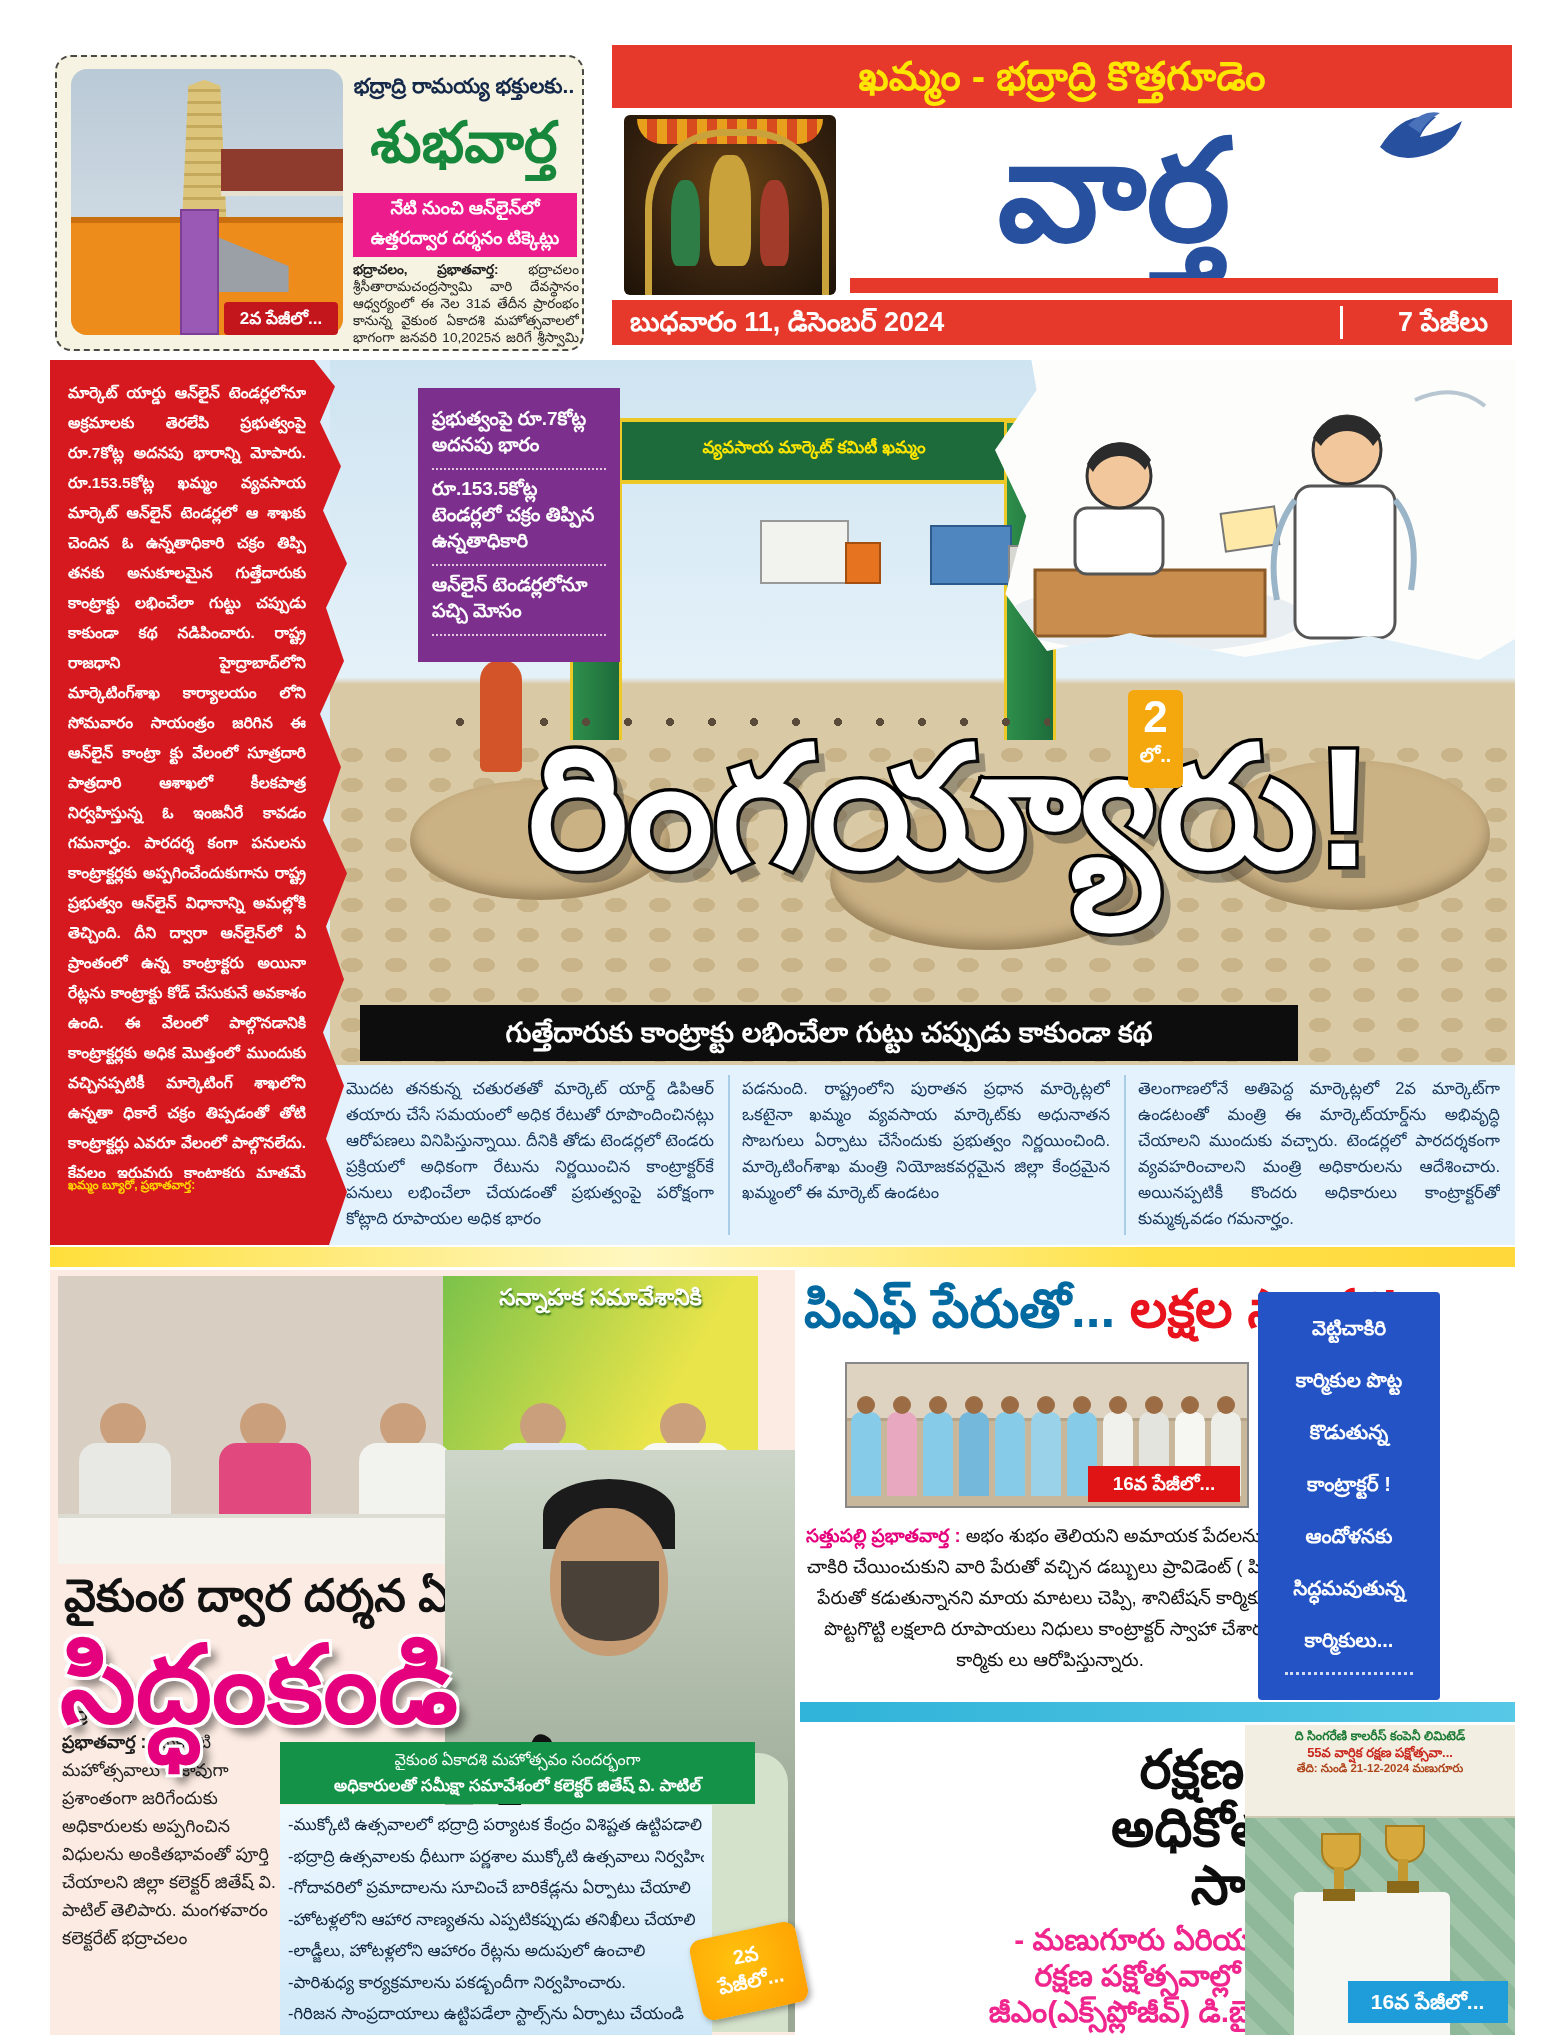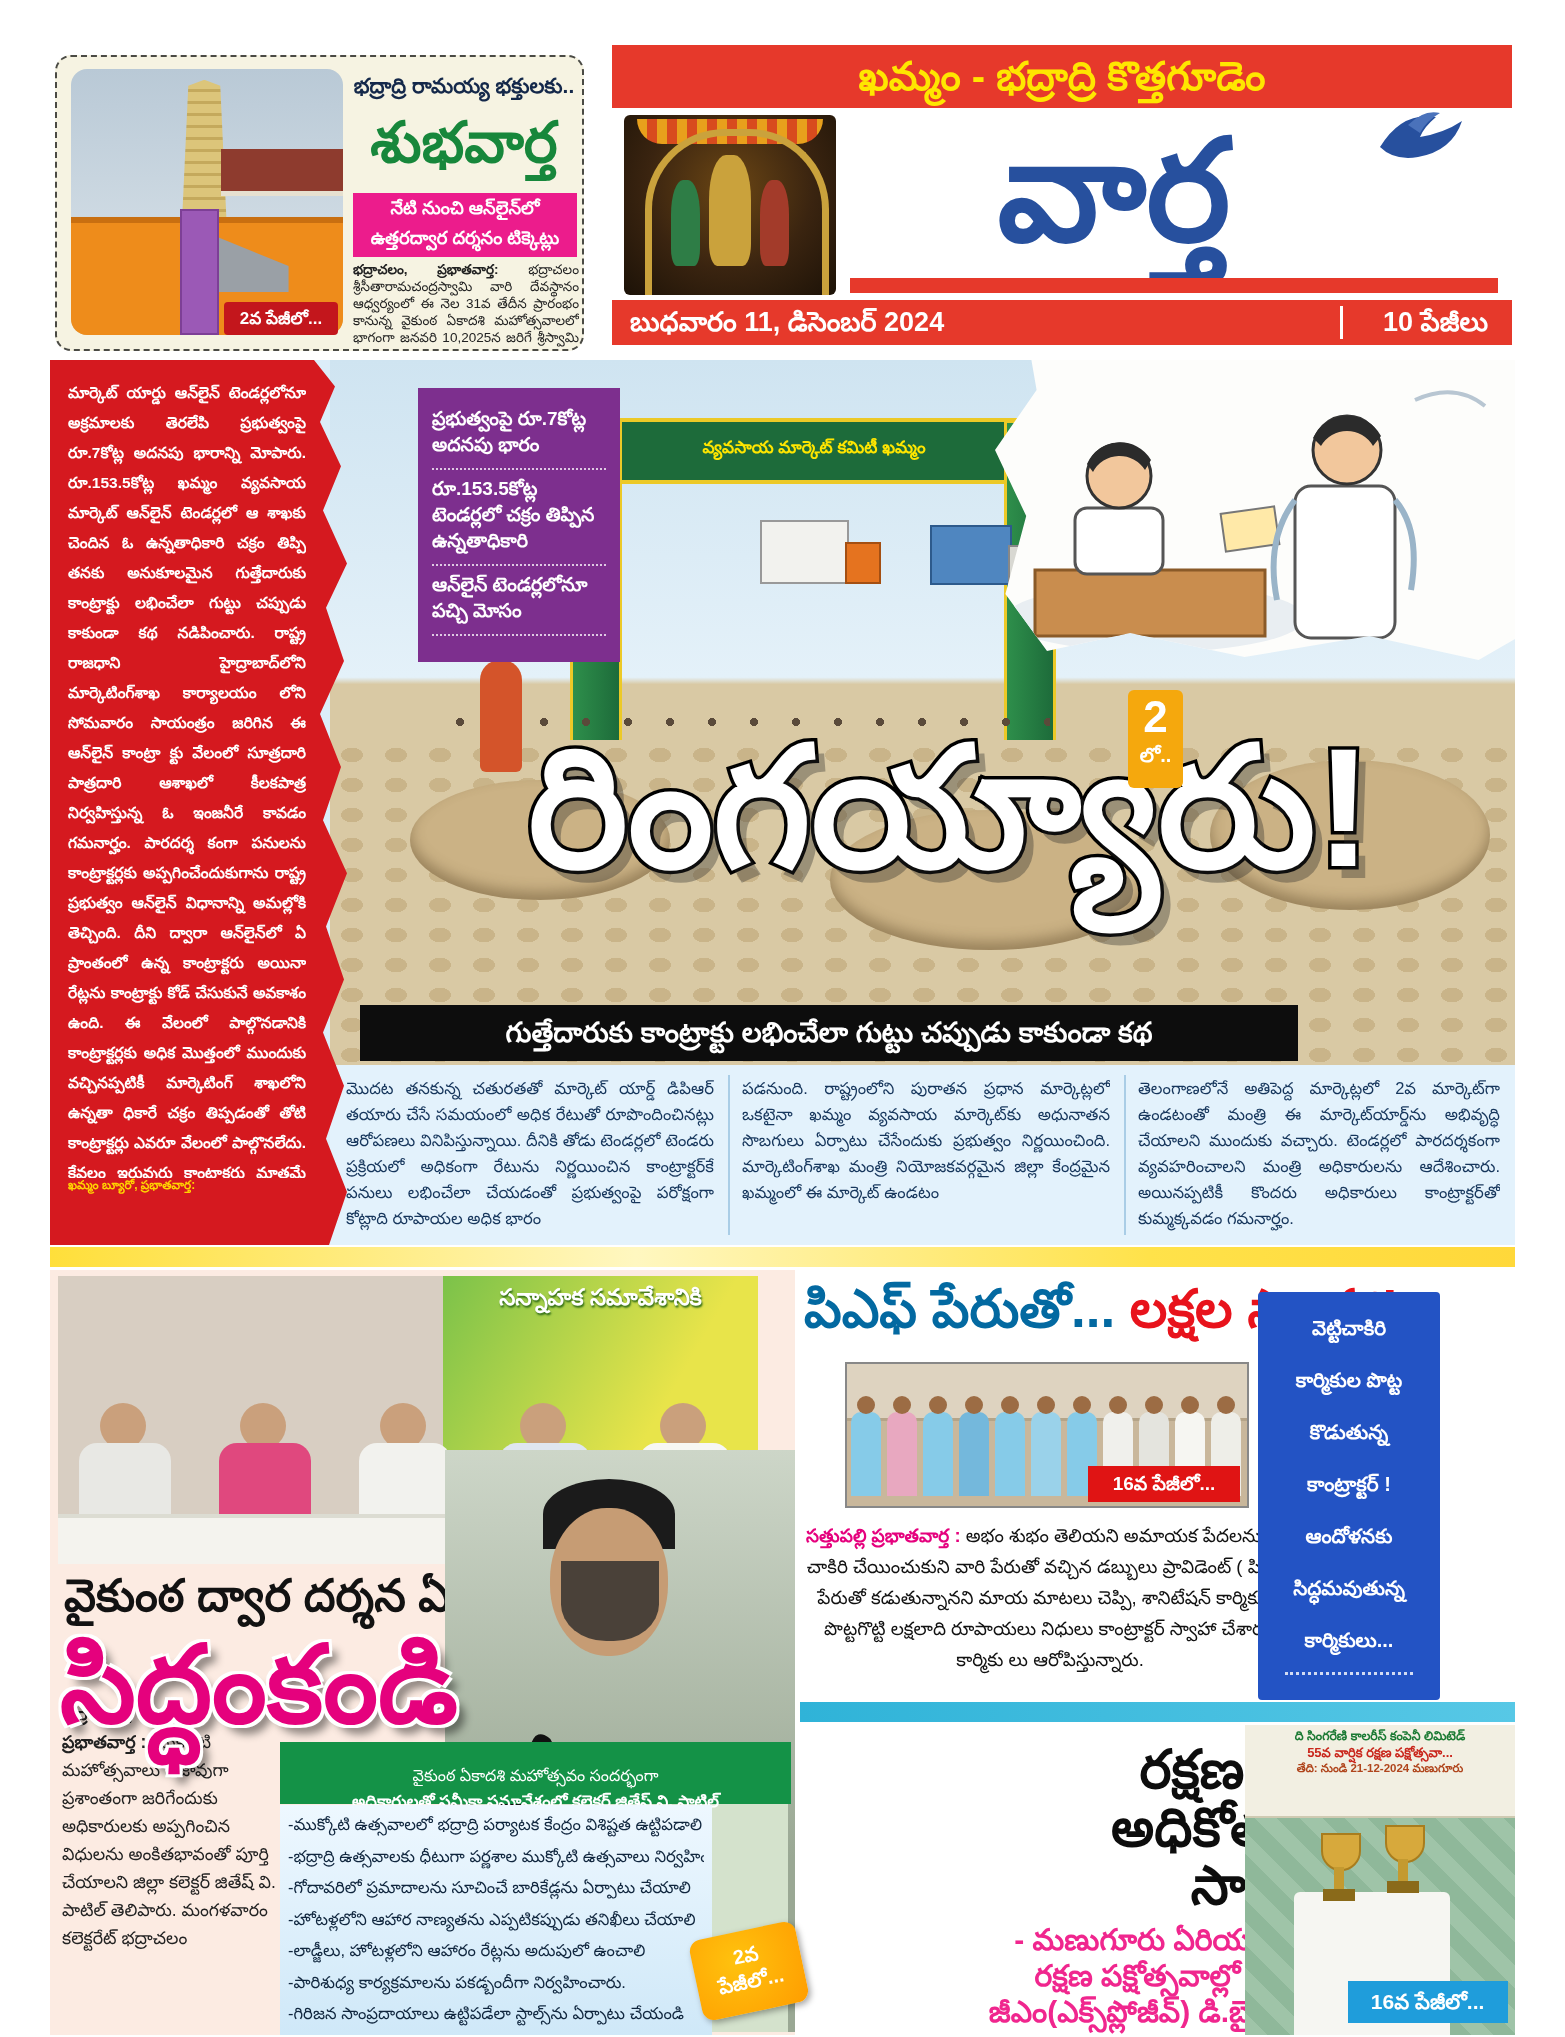--- a/index.html
+++ b/index.html
@@ -133,22 +133,22 @@
   .man-head{position:absolute;left:30%;top:10%;width:118px;height:148px;border-radius:48%;background:#c69c74;}
   .man-hair{position:absolute;left:28%;top:5%;width:132px;height:70px;border-radius:50% 50% 0 0;background:#1b1b1b;}
   .man-beard{position:absolute;left:33%;top:19%;width:98px;height:80px;border-radius:0 0 46% 46%;background:#2a2a2a;opacity:.8;}
   .man-shirt{position:absolute;left:8%;top:52%;width:90%;height:48%;background:#d4e2cc;
              border-radius:30px 30px 0 0;}
   .man-mic{position:absolute;left:18%;top:48%;width:20px;height:120px;background:#111;
            transform:rotate(28deg);border-radius:8px;}
   .bl-text{left:12px;top:430px;width:215px;height:330px;font-size:17.5px;line-height:28px;color:#222;
            overflow:hidden;}
   .bl-text .dl{font-weight:bold;white-space:pre-line;}
-  .green-strip{left:230px;top:472px;width:511px;height:62px;background:#149247;color:#fff;z-index:4;
-               text-align:center;padding-top:22px;box-sizing:border-box;}
+  .green-strip{left:230px;top:472px;width:475px;height:62px;background:#149247;color:#fff;z-index:4;
+               text-align:center;padding-top:6px;box-sizing:border-box;}
   .green-strip .l1{font-size:16px;line-height:24px;}
   .green-strip .l2{font-size:16.5px;font-weight:bold;line-height:26px;}
   .bullet-list{left:230px;top:535px;width:432px;height:230px;z-index:4;
                background:linear-gradient(180deg,#eef8ff,#cfe8f8);padding:4px 8px;box-sizing:border-box;}
   .bullet-list div{font-size:16.5px;line-height:31.5px;color:#10263e;white-space:nowrap;overflow:hidden;}
   .bl-badge{left:645px;top:660px;width:108px;height:82px;z-index:5;transform:rotate(-12deg);
             background:radial-gradient(circle at 40% 35%,#ffc20e,#ff9d00);border-radius:12px;
             color:#fff;font-weight:900;text-align:center;white-space:pre-line;font-size:20px;
             line-height:26px;padding-top:12px;box-sizing:border-box;box-shadow:2px 3px 6px rgba(0,0,0,.35);}
   
@@ -228,21 +228,21 @@
     </div>
     <div class="abs logo-text">వార్త</div>
     <svg class="abs dove-icon" viewBox="0 0 92 62">
       <path d="M6 40 Q28 4 62 10 Q50 20 46 30 Q70 26 88 14 Q78 44 44 50 Q20 54 6 40 Z" fill="#27509e"></path>
       <path d="M34 18 Q50 2 66 6 Q52 14 46 26 Z" fill="#4a72bb"></path>
     </svg>
     <div class="abs logo-underline"></div>
     <div class="abs date-strip">
       <div class="abs date-text">బుధవారం 11, డిసెంబర్ 2024</div>
       <div class="abs date-divider"></div>
-      <div class="pages-text">10 పేజీలు</div>
+      <div class="pages-text">7 పేజీలు</div>
     </div>
   </div>
 
   <div class="abs lead">
 
     <div class="abs lead-photo">
       <div class="mk-beam">వ్యవసాయ మార్కెట్ కమిటీ ఖమ్మం</div>
       <div class="mk-pillar" style="left:240px;"></div>
       <div class="mk-pillar" style="left:674px;"></div>
       <div class="mk-truck">

